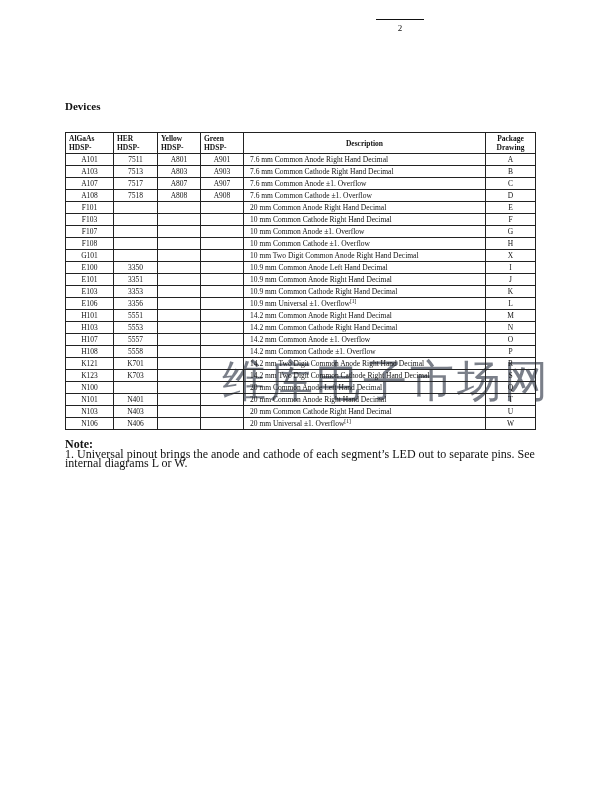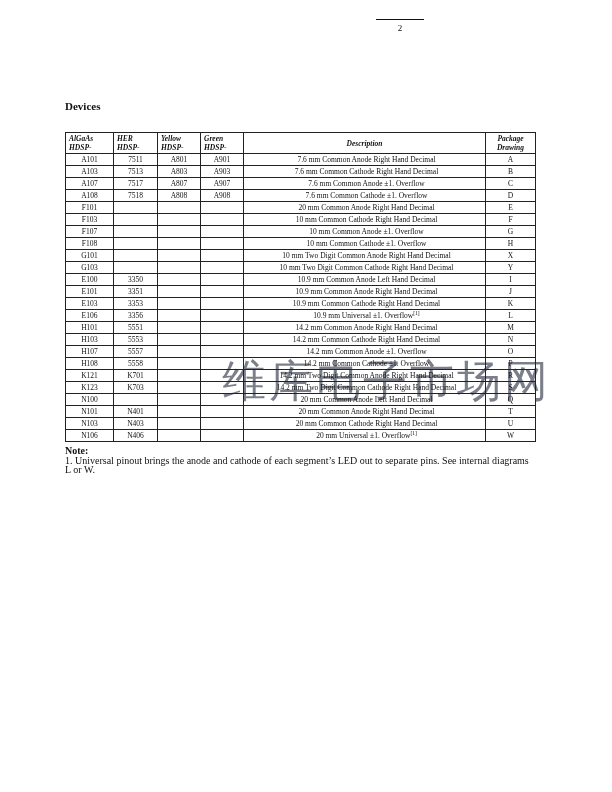--- a/index.html
+++ b/index.html
@@ -44,39 +44,38 @@
     overflow:hidden;
     white-space:nowrap;
   }
   .devices th {
     font-weight:bold;
     text-align:left;
     vertical-align:top;
     padding:1px 3px;
     line-height:9px;
     height:21px;
-    font-style:italic;
   }
   .devices th.col4, .devices th.col5 { text-align:center; }
   .devices th.col4 { vertical-align:middle; }
   .devices td {
     text-align:center;
     height:11px;
     padding:0 2px;
     line-height:11px;
   }
-  .devices td.col4 { text-align:center; padding-left:6px; }
+  .devices td.col4 { text-align:left; padding-left:6px; }
   .devices col.c0 { width:48px; }
   .devices col.c1 { width:44px; }
   .devices col.c2 { width:43px; }
   .devices col.c3 { width:43px; }
   .devices col.c4 { width:242px; }
   .devices col.c5 { width:50px; }
   sup { font-size:5.5px; vertical-align:super; line-height:0; }
-  .note { margin-top:4px; font-size:10px; line-height:9.5px; }
+  .note { margin-top:10px; font-size:12px; line-height:9.5px; }
   .note-label { font-weight:bold; }
 </style>
 </head>
 <body>
 
 <div class="page">
 
   <div class="header-rule"></div>
   <div class="page-number">2</div>
 
@@ -188,28 +187,20 @@
           </tr>
           <tr>
             <td class="col0">G101</td>
             <td class="col1"></td>
             <td class="col2"></td>
             <td class="col3"></td>
             <td class="col4">10 mm Two Digit Common Anode Right Hand Decimal</td>
             <td class="col5">X</td>
           </tr>
           <tr>
-            <td class="col0">G103</td>
-            <td class="col1"></td>
-            <td class="col2"></td>
-            <td class="col3"></td>
-            <td class="col4">10 mm Two Digit Common Cathode Right Hand Decimal</td>
-            <td class="col5">Y</td>
-          </tr>
-          <tr>
             <td class="col0">E100</td>
             <td class="col1">3350</td>
             <td class="col2"></td>
             <td class="col3"></td>
             <td class="col4">10.9 mm Common Anode Left Hand Decimal</td>
             <td class="col5">I</td>
           </tr>
           <tr>
             <td class="col0">E101</td>
             <td class="col1">3351</td>

